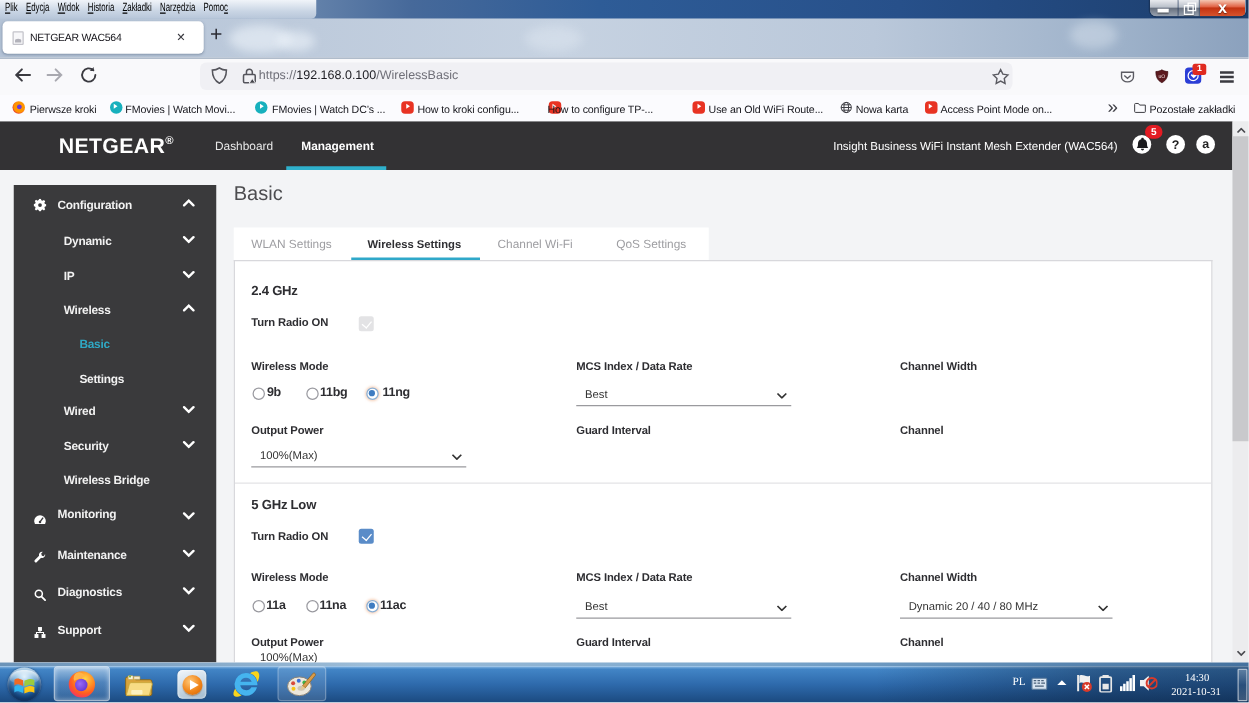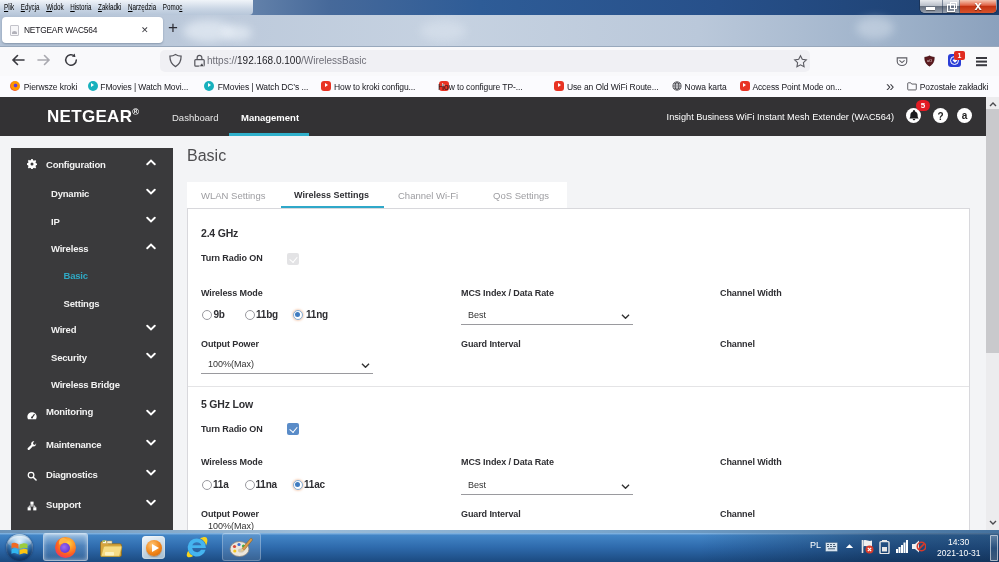--- a/index.html
+++ b/index.html
@@ -97,21 +97,21 @@
   .cb:after { content:""; position:absolute; left:3.5px; top:1.5px; width:3.5px; height:6px; border:solid #fff; border-width:0 1.8px 1.8px 0; transform:rotate(40deg); }
   .rad { position:absolute; width:10px; height:10px; border-radius:50%; border:1.2px solid #9a9aa0; background:#fff; }
   .rad.on { border-color:#88aed4; box-shadow:0 0 2px 1px rgba(235,150,95,.4); }
   .rad.on:after { content:""; position:absolute; left:1.3px; top:1.3px; width:5px; height:5px; border-radius:50%; background:#3f7cc1; }
   .rlbl { position:absolute; font-size:10px; font-weight:700; color:#2e2e32; letter-spacing:-0.2px; }
   #divider { left:188px; top:289px; width:781px; height:1px; background:#e4e4e6; }
 
   
   #winbot { left:0; top:529.5px; width:999px; height:3.5px; background:linear-gradient(to right,#6b93b8,#9dbdd8 30%,#7aa6cc 60%,#44719e); }
   #taskbar { left:0; top:533px; width:999px; height:29px;
-    background:linear-gradient(#8cbae4 0%,#4285c6 8%,#2e6aac 50%,#1b4a80 100%); }
+    background:linear-gradient(#8cbae4 0%,#4285c6 8%,#2e6aac 50%,#1b4a80 100%);font-family:Liberation Serif, serif; }
   .tbtn { position:absolute; top:1px; height:26px; border-radius:2px; }
   .tbtn.active { background:linear-gradient(rgba(255,255,255,.45),rgba(255,255,255,.15) 45%,rgba(120,170,220,.25)); box-shadow:0 0 0 1px rgba(255,255,255,.6), inset 0 0 4px rgba(255,255,255,.5); }
   .tbtn.open { box-shadow:0 0 0 1px rgba(255,255,255,.35); background:rgba(255,255,255,.12); }
   .tray { position:absolute; color:#fff; font-size:11px; }
 </style>
 </head>
 <body>
 
 <div class="abs" id="titlebar"></div>
 <div class="abs" id="menustrip"></div>
@@ -358,20 +358,26 @@
   <div class="abs rlbl" style="left:255.5px;top:382.3px">11na</div>
   <div class="rad on abs" style="left:293px;top:383px"></div>
   <div class="abs rlbl" style="left:304px;top:382.3px">11ac</div>
 
   <div class="sel abs" style="left:461px;top:378px;width:172px">
       <span>Best</span>
       <svg width="9" height="5.5" viewBox="0 0 11 7">
         <path d="M1 1l4.5 4.5L10 1" stroke="#333" stroke-width="1.7" fill="none"></path>
       </svg>
     </div>
+  <div class="sel abs" style="left:720px;top:378px;width:170px">
+      <span>Dynamic 20 / 40 / 80 MHz</span>
+      <svg width="9" height="5.5" viewBox="0 0 11 7">
+        <path d="M1 1l4.5 4.5L10 1" stroke="#333" stroke-width="1.7" fill="none"></path>
+      </svg>
+    </div>
 
   <div class="abs lbl" style="left:201px;top:412px">Output Power</div>
   <div class="abs lbl" style="left:461px;top:412px">Guard Interval</div>
   <div class="abs lbl" style="left:720px;top:412px">Channel</div>
   <div class="abs" style="left:208px;top:424px;font-size:9px;color:#333;">100%(Max)</div>
 </div>
 
 <div class="abs" id="winbot"></div>
 <div class="abs" id="taskbar">
 

